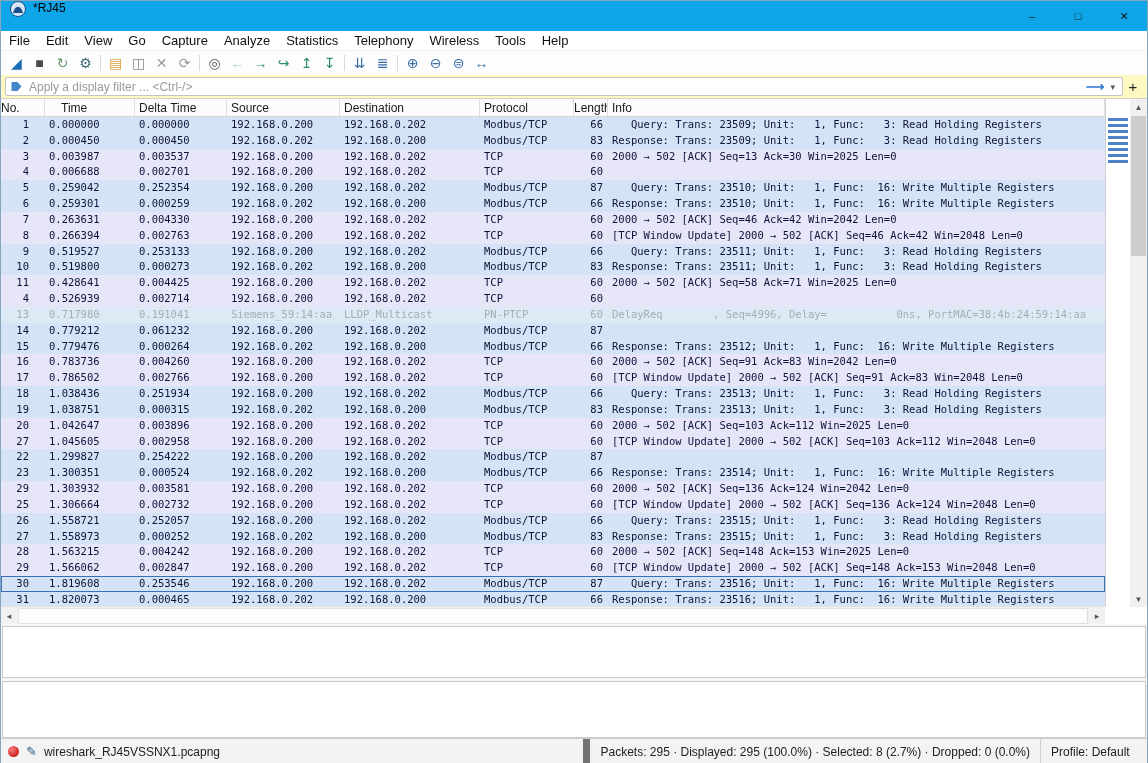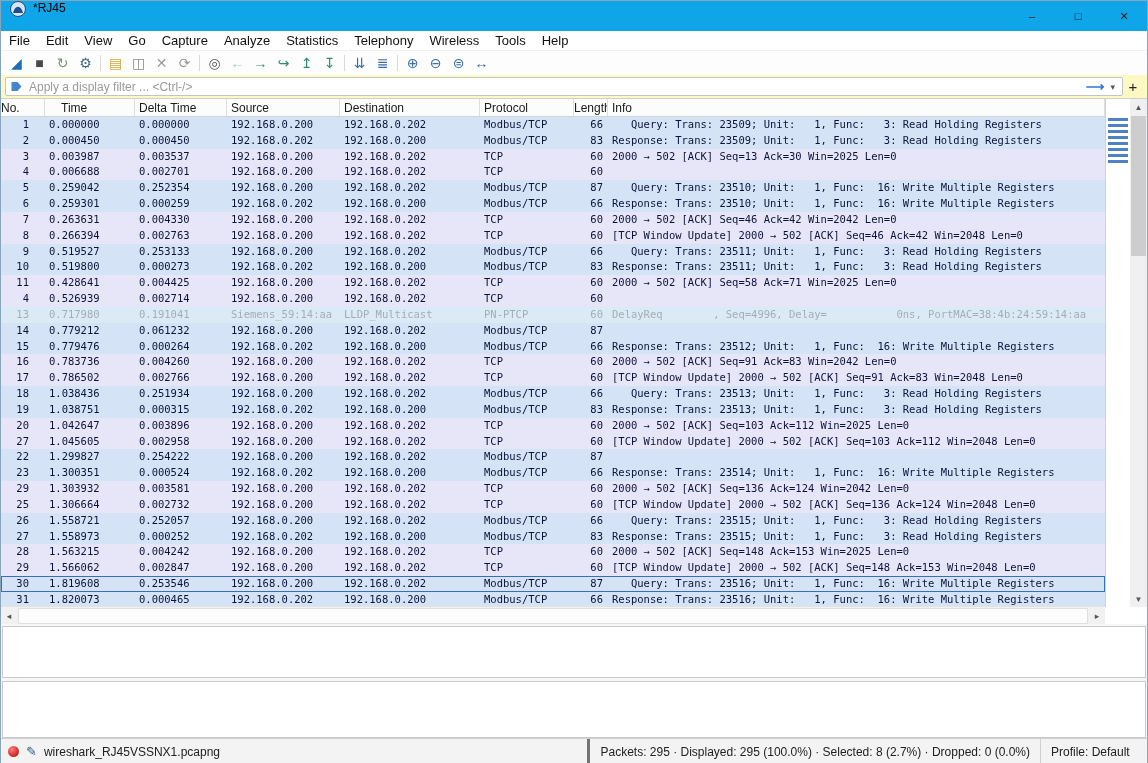--- a/index.html
+++ b/index.html
@@ -66,21 +66,21 @@
   
   .details-pane{height:50px;flex:0 0 auto;background:#fff;border:1px solid #c9c9c9;margin:2px 1px 0 1px}
   .bytes-pane{height:55px;flex:0 0 auto;background:#fff;border:1px solid #c9c9c9;margin:3px 1px 0 1px}
 
   
   .statusbar{margin-top:auto;height:25px;flex:0 0 auto;background:#f3f3f3;border-top:1px solid #d0d0d0;display:flex;align-items:center;font-size:12px;color:#222}
   .sb-left{display:flex;align-items:center;gap:7px;padding:0 7px}
   .led{width:11px;height:11px;border-radius:50%;background:radial-gradient(circle at 35% 30%,#ff7d7d,#b40000)}
   .pencil{color:#2f5d8a;font-size:13px}
   .sb-spacer{flex:1}
-  .sb-stats{border-left:3px solid #737373;padding:0 10px;height:100%;display:flex;align-items:center}
+  .sb-stats{border-left:7px solid #737373;padding:0 10px;height:100%;display:flex;align-items:center}
   .sb-profile{border-left:1px solid #cfcfcf;padding:0 10px;height:100%;display:flex;align-items:center;min-width:86px}
 </style>
 </head>
 <body>
 
 <div class="window">
 
   <div class="titlebar">
     <span class="app-icon">
       <svg width="16" height="16" viewBox="0 0 16 16">

